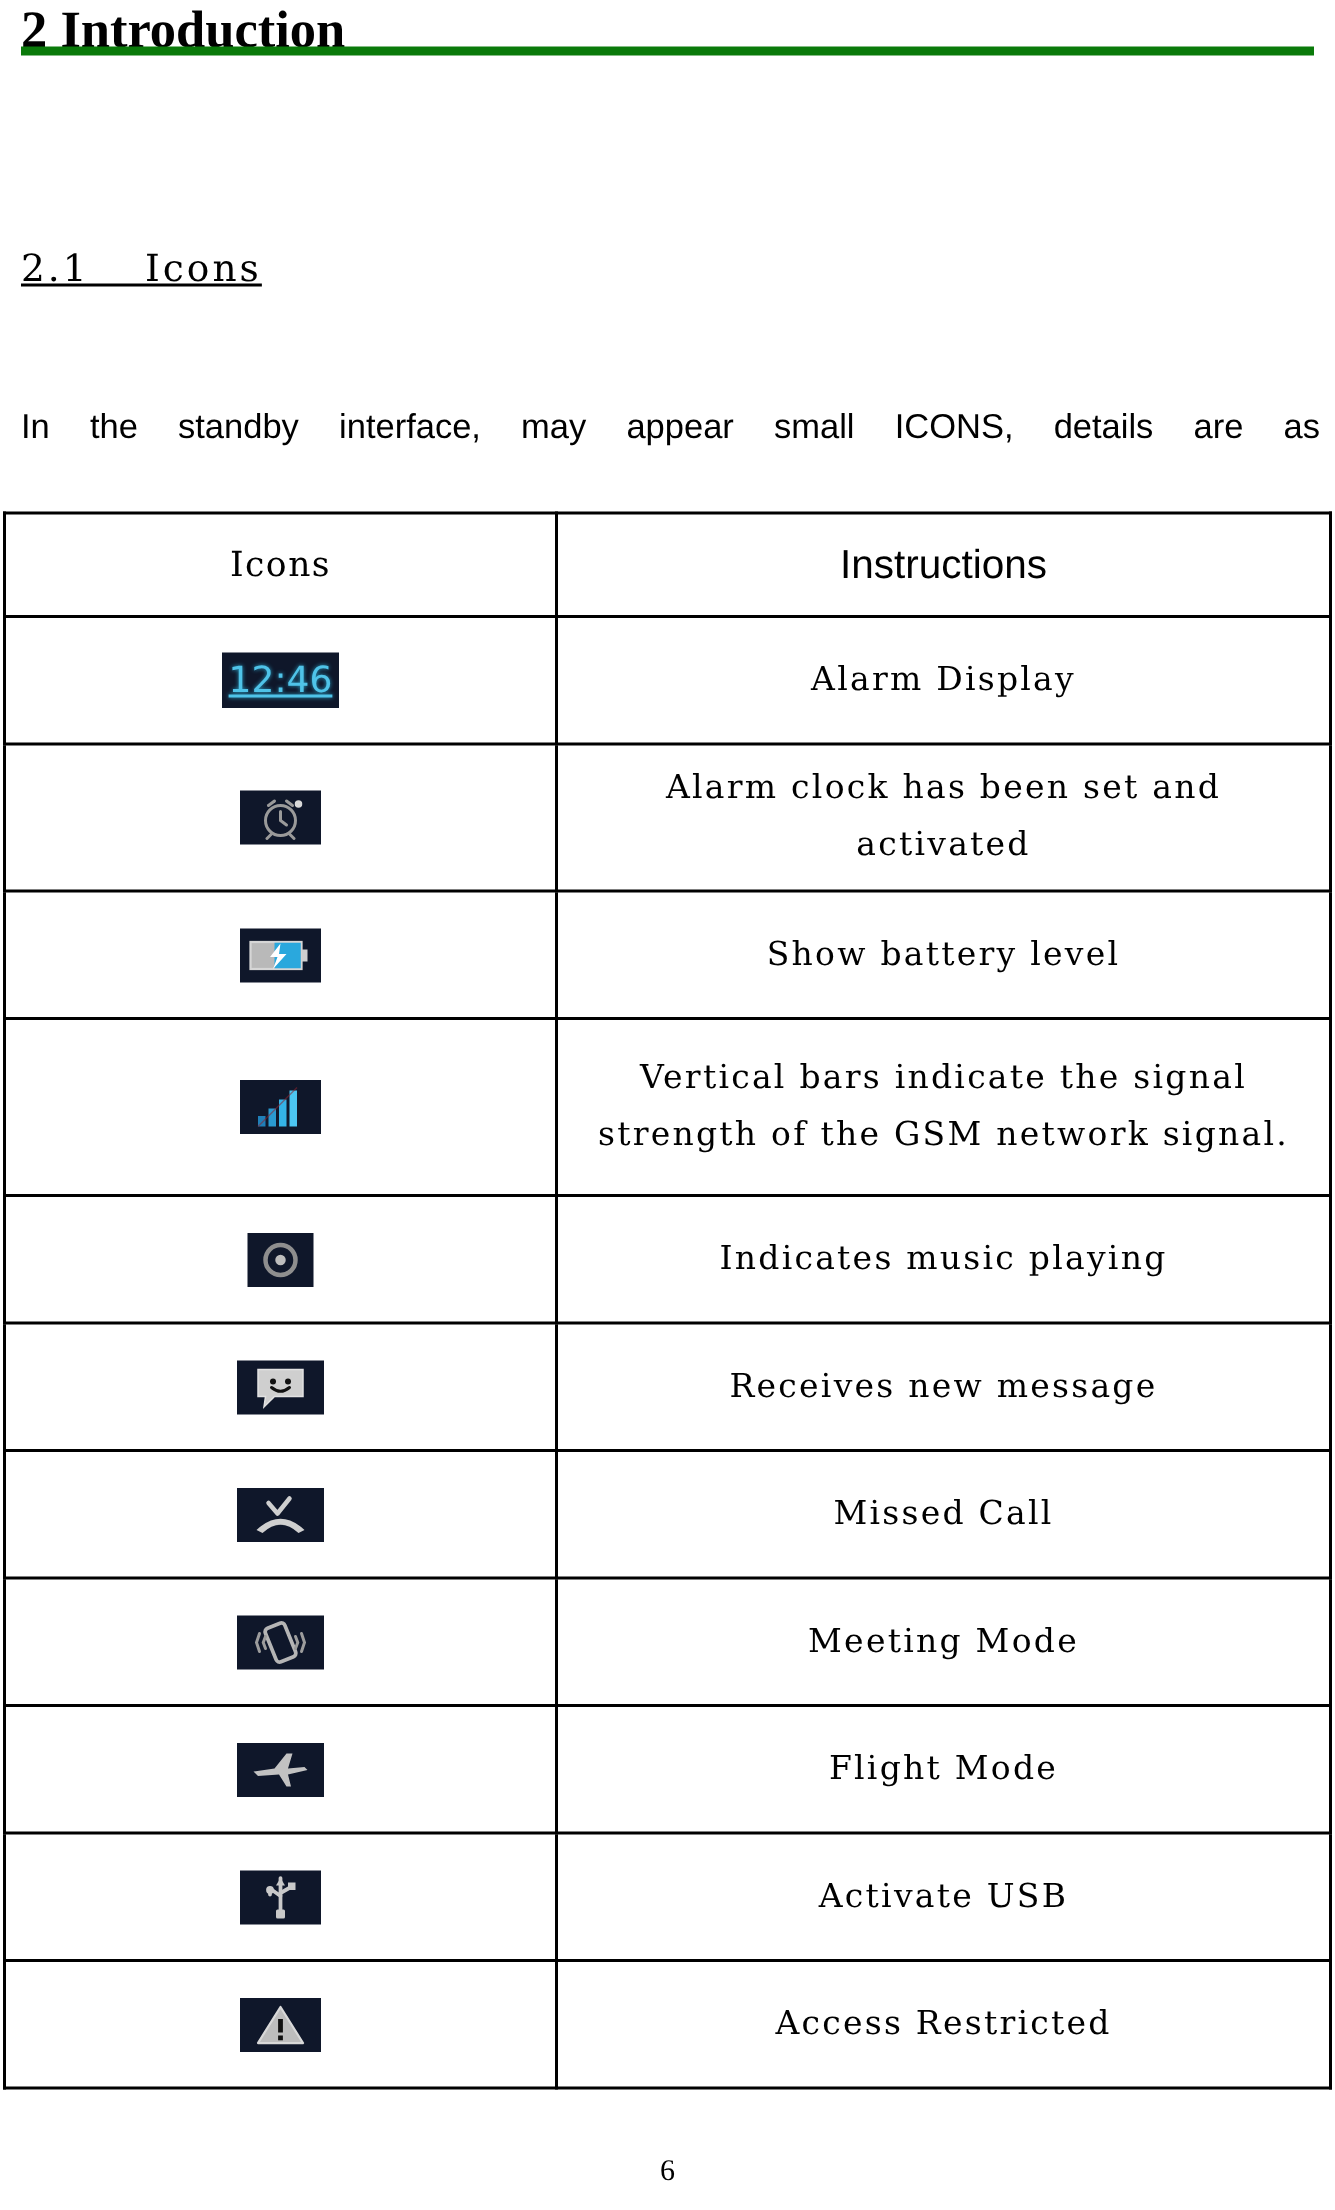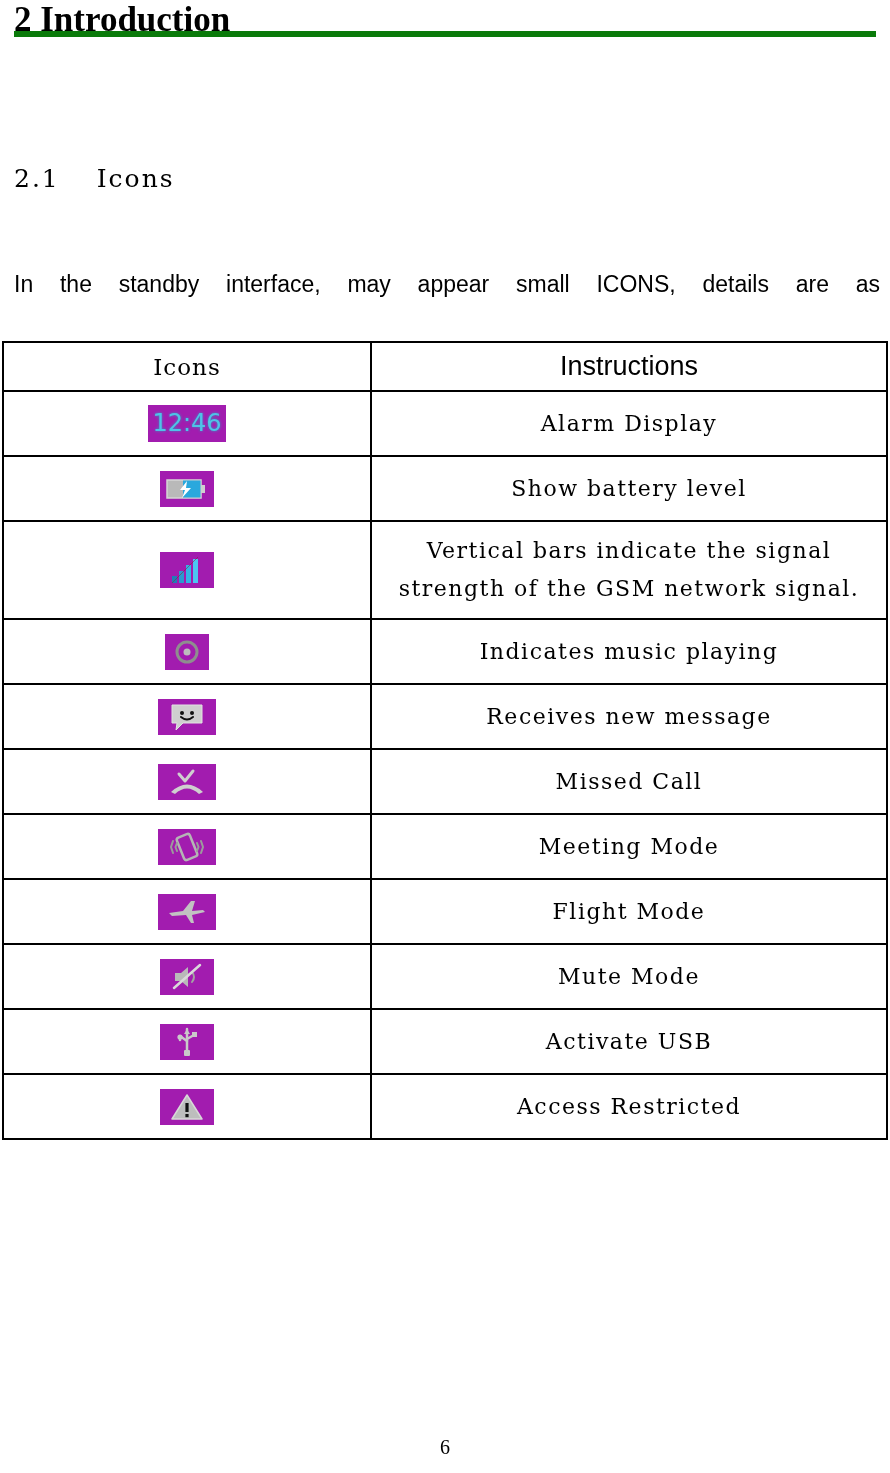--- a/index.html
+++ b/index.html
@@ -41,20 +41,21 @@
   
   .section-heading {
     position: absolute;
     left: 14px;
     top: 163px;
     font-family: "DejaVu Serif", "Liberation Serif", serif;
     font-size: 25px;
     line-height: 32px;
     letter-spacing: 2px;
     white-space: pre;
+    text-decoration: underline;
   }
 
   
   .body-paragraph {
     position: absolute;
     left: 14px;
     top: 250px;
     width: 866px;
     font-family: "Liberation Sans", sans-serif;
     font-size: 23px;
@@ -79,21 +80,21 @@
   .icon-table {
     position: absolute;
     left: 2px;
     top: 341px;
     width: 884px;
     border-collapse: collapse;
     table-layout: fixed;
   }
   .icon-table td, .icon-table th {
     border: 2px solid #000000;
-    padding: 0;
+    padding: 10px;
     margin: 0;
     vertical-align: middle;
     text-align: center;
   }
   .col-icons { width: 368px; }
   .col-instructions { width: 516px; }
 
   .th-icons {
     font-family: "DejaVu Serif", "Liberation Serif", serif;
     font-size: 23px;
@@ -117,24 +118,25 @@
     line-height: 38px;
     letter-spacing: 1.5px;
     padding: 4px 6px;
   }
   .row-tall .row-cell-icon,
   .row-tall .row-cell-text { height: 96px; }
 
   
   .icon-badge {
     display: inline-block;
-    background: #a21caf;
+    background: #0f172a;
     position: relative;
     vertical-align: middle;
     overflow: hidden;
+    text-decoration: underline;
   }
   .badge-clock {
     width: 78px; height: 37px;
     line-height: 37px;
     color: #4fc3e8;
     font-family: "DejaVu Sans", sans-serif;
     font-size: 24px;
     letter-spacing: 0px;
     text-align: center;
     text-shadow: 0 0 3px #2b9fc4;
@@ -191,20 +193,34 @@
     </tr>
   </thead>
   <tbody id="table-body">
       <tr>
         <td class="row-cell-icon"><span class="icon-badge badge-clock">12:46</span></td>
         <td class="row-cell-text">
           <div>Alarm Display</div>
         </td>
       </tr>
       <tr>
+        <td class="row-cell-icon"><span class="icon-badge badge-sq"><svg width="34" height="30" viewBox="0 0 34 30">
+              <circle cx="17" cy="17" r="10" fill="none" stroke="#9a9a9a" stroke-width="2"></circle>
+              <path d="M17 11 L17 17 L21 20" fill="none" stroke="#9a9a9a" stroke-width="2" stroke-linecap="round"></path>
+              <path d="M9 7 L13 4" stroke="#9a9a9a" stroke-width="2" stroke-linecap="round"></path>
+              <path d="M25 7 L21 4" stroke="#9a9a9a" stroke-width="2" stroke-linecap="round"></path>
+              <path d="M11 26 L8 29" stroke="#9a9a9a" stroke-width="2" stroke-linecap="round"></path>
+              <path d="M23 26 L26 29" stroke="#9a9a9a" stroke-width="2" stroke-linecap="round"></path>
+              <circle cx="29" cy="6" r="2.5" fill="#d8d8d8"></circle>
+            </svg></span></td>
+        <td class="row-cell-text">
+          <div>Alarm clock has been set and activated</div>
+        </td>
+      </tr>
+      <tr>
         <td class="row-cell-icon"><span class="icon-badge badge-sq"><svg width="42" height="24" viewBox="0 0 42 24">
               <rect x="1" y="3" width="34" height="18" fill="#b9b9b9" stroke="#d6d6d6" stroke-width="1.5"></rect>
               <rect x="17" y="3.5" width="17.5" height="17" fill="#2aa8dd"></rect>
               <rect x="35" y="8" width="4" height="8" fill="#cfcfcf"></rect>
               <path d="M21 4 L14 13 L19 13 L16 21 L25 11 L20 11 Z" fill="#ffffff"></path>
             </svg></span></td>
         <td class="row-cell-text">
           <div>Show battery level</div>
         </td>
       </tr>
@@ -266,30 +282,20 @@
       </tr>
       <tr>
         <td class="row-cell-icon"><span class="icon-badge badge-sq-wide"><svg width="40" height="26" viewBox="0 0 40 26">
               <path d="M2 14 L16 12 L24 2 L28 2 L25 12 L36 11 L38 13 L25 16 L27 24 L24 24 L19 16 L5 17 Z" fill="#c2c2c2"></path>
             </svg></span></td>
         <td class="row-cell-text">
           <div>Flight Mode</div>
         </td>
       </tr>
       <tr>
-        <td class="row-cell-icon"><span class="icon-badge badge-sq"><svg width="34" height="30" viewBox="0 0 34 30">
-              <path d="M5 11 H11 L18 5 V25 L11 19 H5 Z" fill="#b9b9b9"></path>
-              <path d="M22 10 Q26 15 22 20" fill="none" stroke="#a3a3a3" stroke-width="2" stroke-linecap="round"></path>
-              <path d="M4 26 L30 3" stroke="#dadada" stroke-width="2.5" stroke-linecap="round"></path>
-            </svg></span></td>
-        <td class="row-cell-text">
-          <div>Mute Mode</div>
-        </td>
-      </tr>
-      <tr>
         <td class="row-cell-icon"><span class="icon-badge badge-sq"><svg width="26" height="32" viewBox="0 0 26 32">
               <path d="M13 3 L13 24" stroke="#c9c9c9" stroke-width="2.5" stroke-linecap="round"></path>
               <path d="M13 3 L10 8 L16 8 Z" fill="#c9c9c9"></path>
               <path d="M13 15 L6 10 L6 14" fill="none" stroke="#c9c9c9" stroke-width="2.5" stroke-linecap="round" stroke-linejoin="round"></path>
               <path d="M13 13 L20 9" fill="none" stroke="#c9c9c9" stroke-width="2.5" stroke-linecap="round"></path>
               <rect x="18" y="6" width="5" height="5" fill="#c9c9c9"></rect>
               <circle cx="6" cy="11" r="2.6" fill="#c9c9c9"></circle>
               <rect x="10" y="24" width="6" height="6" rx="1" fill="#c9c9c9"></rect>
             </svg></span></td>
         <td class="row-cell-text">

